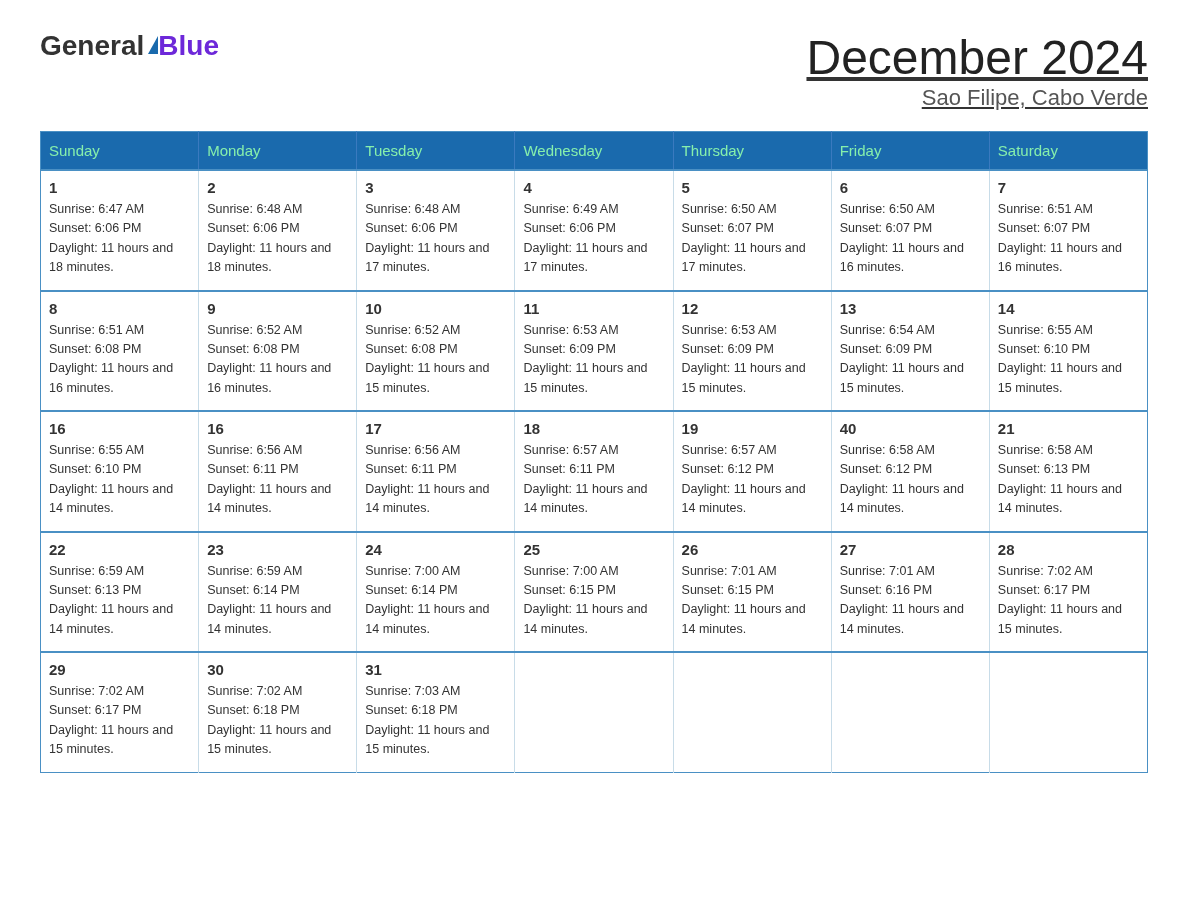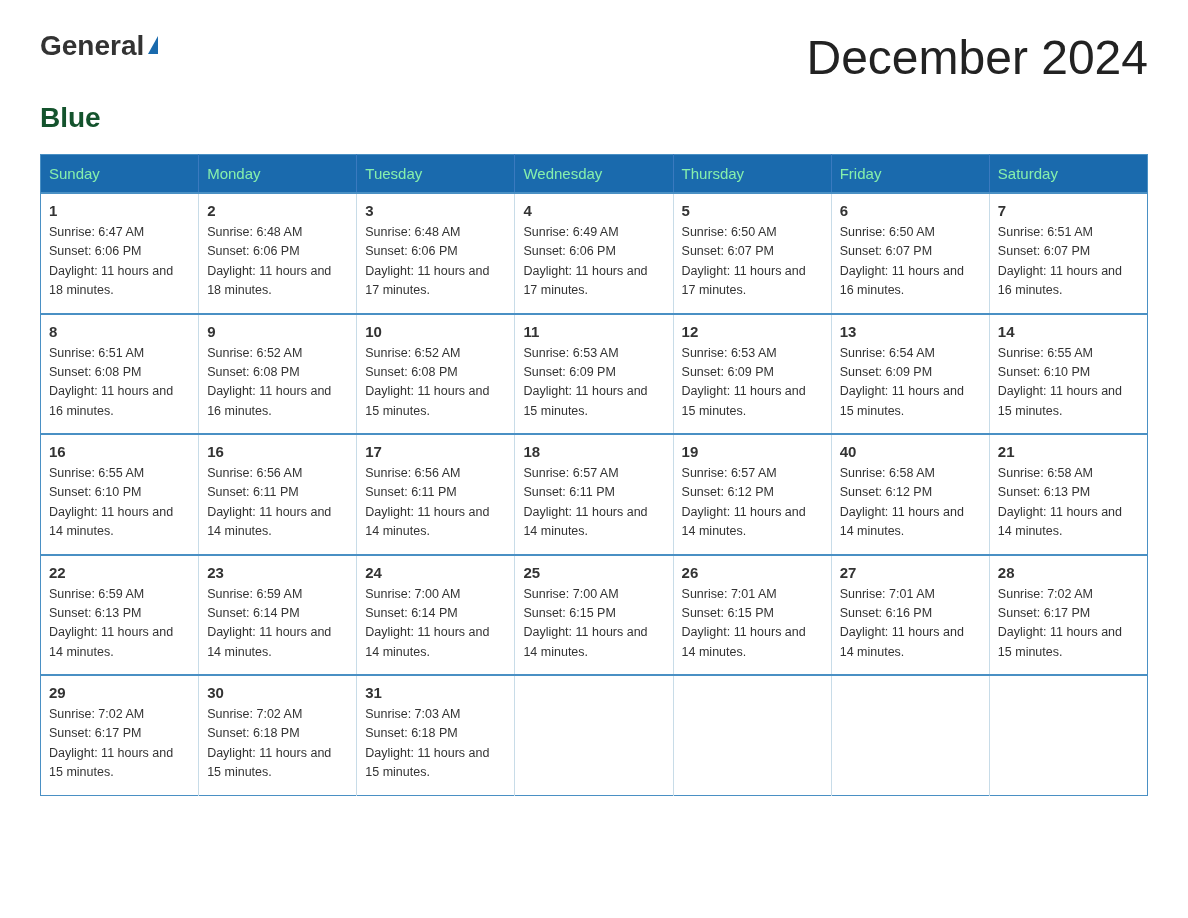--- a/index.html
+++ b/index.html
@@ -12,23 +12,22 @@
       min-height: 918px;
     }
     .header {
       display: flex;
       justify-content: space-between;
       align-items: flex-start;
       margin-bottom: 20px;
     }
     .logo {
       display: flex;
-      flex-direction: column;
-      align-items: flex-start;
-      gap: 40px;
+      flex-direction: row;
+      align-items: center;
     }
     .logo-text {
       display: flex;
       align-items: center;
       gap: 2px;
     }
     .logo-general {
       font-size: 28px;
       font-weight: bold;
       color: #333;
@@ -39,24 +38,25 @@
       border-left: 10px solid transparent;
       border-right: 0px solid transparent;
       border-bottom: 18px solid #1a6aad;
       display: inline-block;
       margin-left: 2px;
       margin-bottom: 2px;
     }
     .logo-blue {
       font-size: 28px;
       font-weight: bold;
-      color: #14532d;
+      color: #6d28d9;
     }
     .title-block {
       text-align: right;
+      text-decoration: underline;
     }
     .title-block h1 {
       font-size: 48px;
       font-weight: normal;
       color: #222;
     }
     .title-block h2 {
       font-size: 22px;
       font-weight: normal;
       color: #555;
@@ -109,20 +109,21 @@
 <div class="header">
   <div class="logo">
     <div class="logo-text">
       <span class="logo-general">General</span>
       <span class="logo-triangle"></span>
     </div>
     <span class="logo-blue">Blue</span>
   </div>
   <div class="title-block">
     <h1>December 2024</h1>
+    <h2>Sao Filipe, Cabo Verde</h2>
   </div>
 </div>
 
 <table>
   <thead>
     <tr>
     <th>Sunday</th>
         <th>Monday</th>
         <th>Tuesday</th>
         <th>Wednesday</th>

